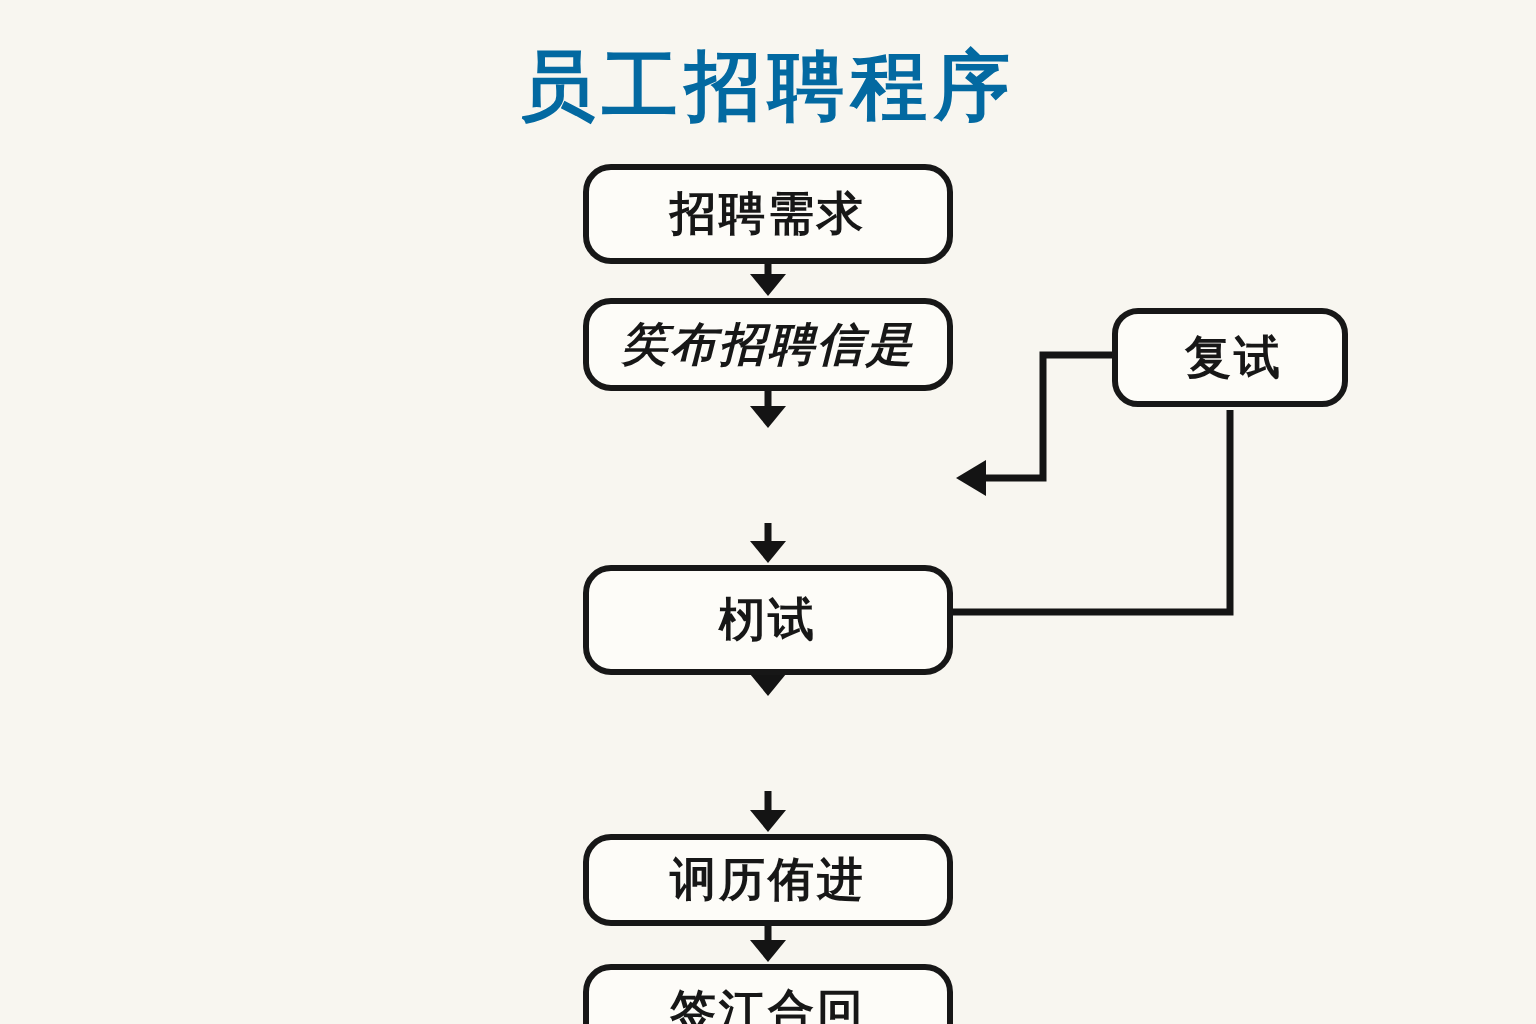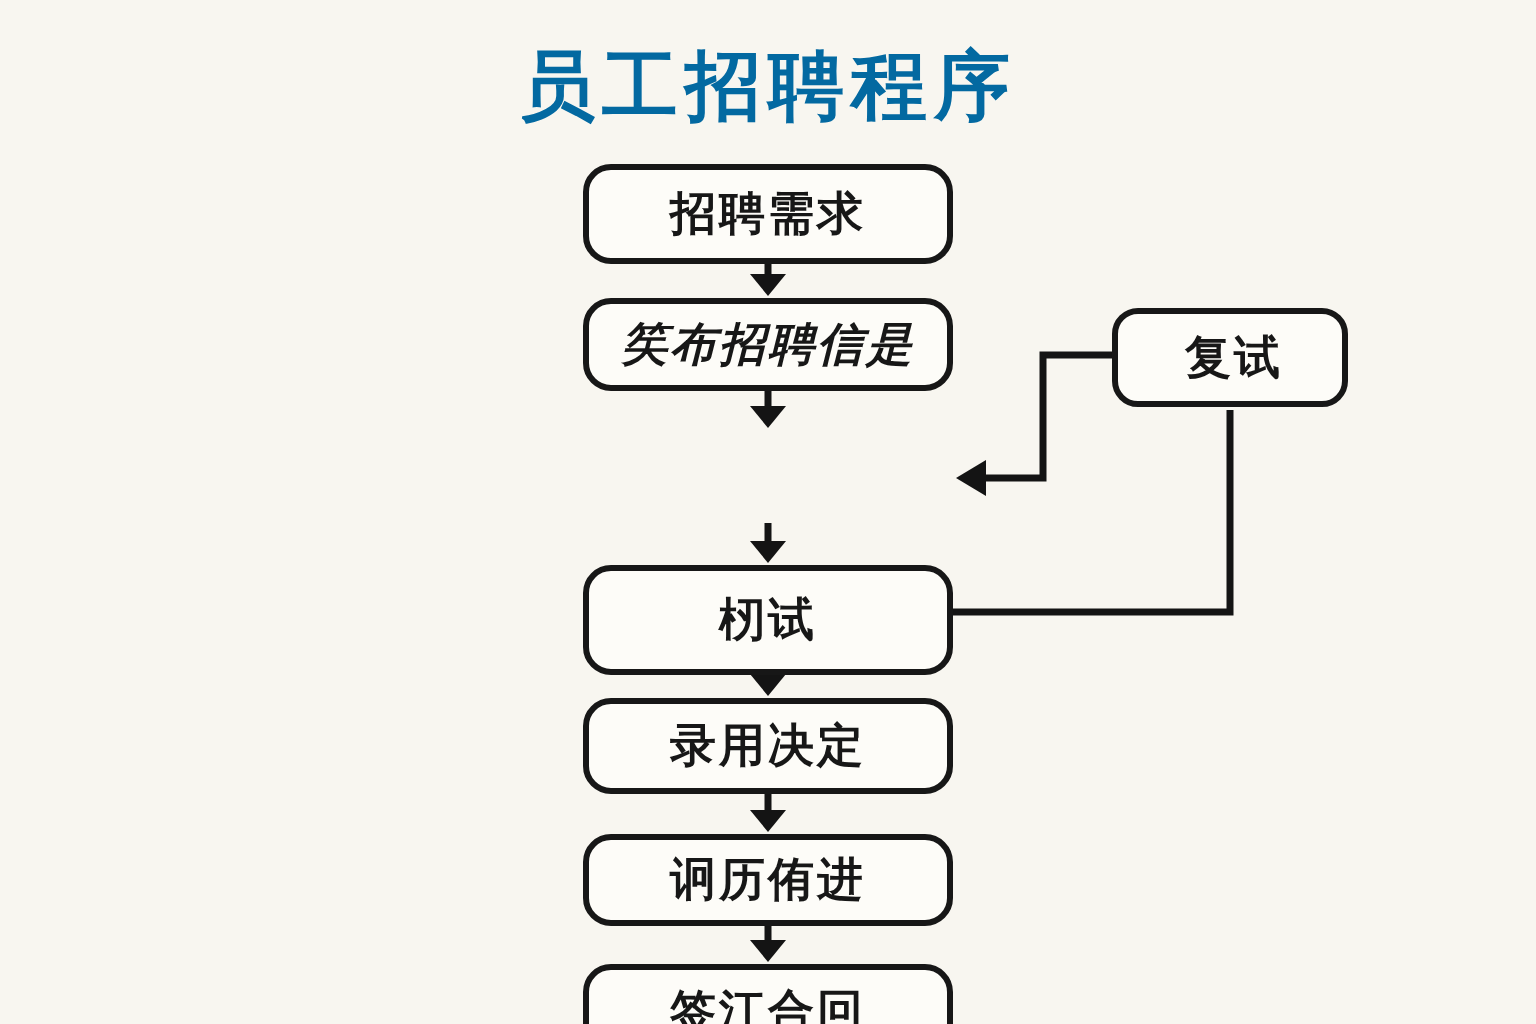--- a/index.html
+++ b/index.html
@@ -100,19 +100,18 @@
     </g>
 
     <g>
       <path d="M 953 612 L 1230 612 L 1230 410"></path>
     </g>
   </svg>
 
   <div class="flow-box b1">招聘需求</div>
   <div class="flow-box b2">笶布招聘信是</div>
   <div class="flow-box b4">杒试</div>
-  <div class="flow-box b5">录用决定</div>
   <div class="flow-box b6">诇历侑进</div>
   <div class="flow-box b7">签江合回</div>
 
   <div class="side-box">复试</div>
 
 </div>
 
 </body></html>

